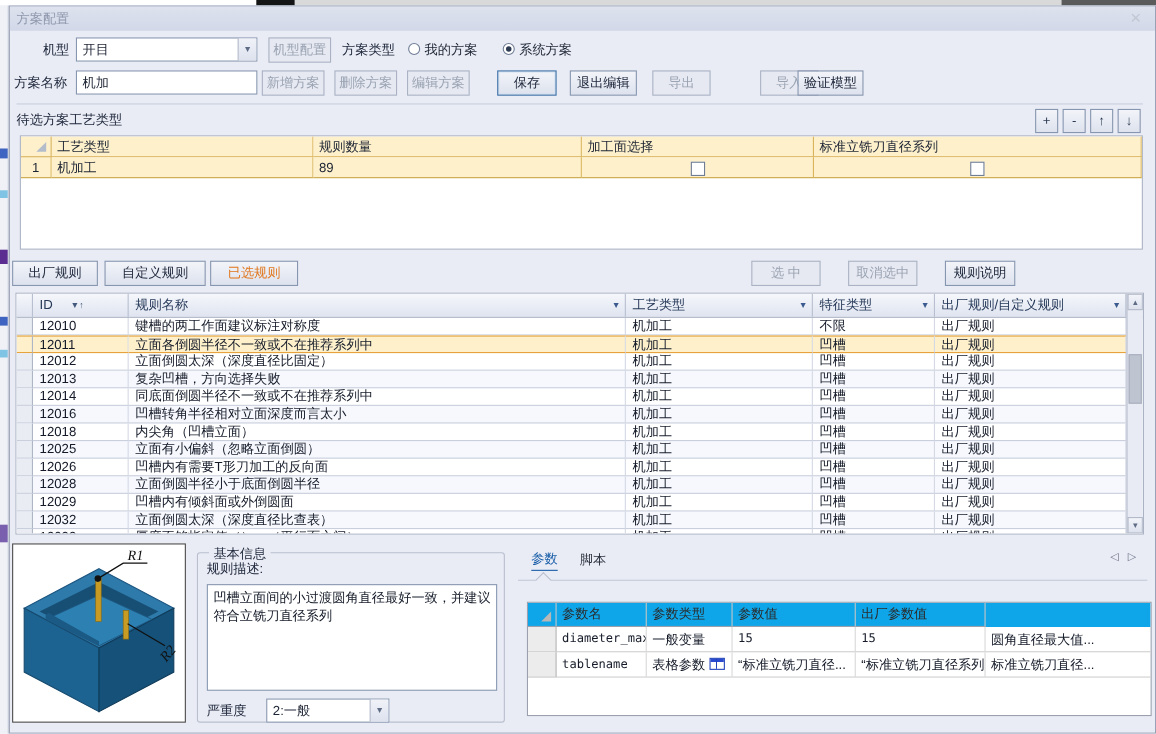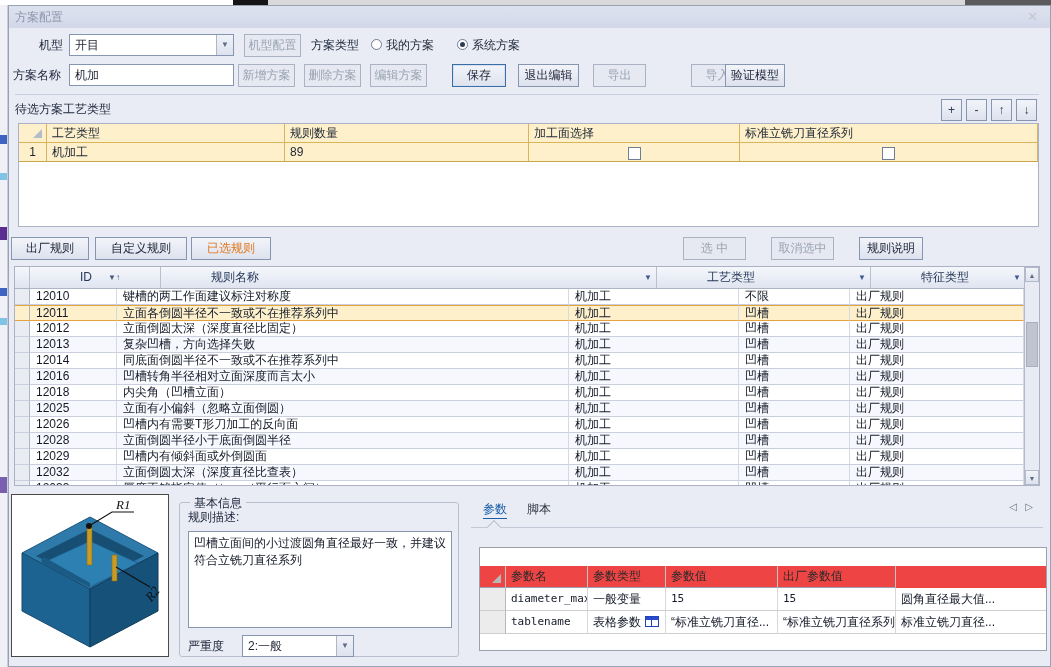--- a/index.html
+++ b/index.html
@@ -49,21 +49,21 @@
   .pt-row > div { border-right:1px solid #d9b45c; border-bottom:1px solid #c9a84c; background:#fdf0cb; padding:0 5px; line-height:18px; height:19px; overflow:hidden; white-space:nowrap; }
   .pt-head > div { border-bottom:1px solid #d9b45c; color:#1d2433; }
   .pt-corner { position:relative; }
   .pt-corner::after { content:""; position:absolute; right:4px; bottom:4px; border-left:9px solid transparent; border-bottom:9px solid #b3bcca; }
   .pt-idx { text-align:center; }
   .ckcell { text-align:center; }
   .checkbox { display:inline-block; width:13px; height:13px; background:#fff; border:1px solid #6f7d95; vertical-align:middle; margin-top:2px; }
 
   
   .rtable { position:absolute; left:5px; top:260px; width:1026px; height:220px; background:#fff; border:1px solid #aab2c4; overflow:hidden; }
-  .rt-head { display:grid; grid-template-columns:15px 87px 452px 170px 111px 174px; height:22px; background:linear-gradient(#f5f7fb,#dfe4f0); border-bottom:1px solid #aeb6c6;gap:44px; }
+  .rt-head { display:grid; grid-template-columns:15px 87px 452px 170px 111px 174px; height:22px; background:linear-gradient(#f5f7fb,#dfe4f0); border-bottom:1px solid #aeb6c6; }
   .rt-head > div { position:relative; line-height:21px; padding:0 6px; color:#253858; border-right:1px solid #b7bfd0; overflow:hidden; white-space:nowrap; }
   .rt-head .filt { position:absolute; right:4px; top:0; font-size:8px; color:#3b5a8f; line-height:21px; }
   .rt-head .sortg { position:absolute; right:40px; top:0; font-size:8px; color:#44597e; line-height:21px; }
   .rt-body { position:absolute; left:0; top:22px; right:15px; bottom:0; overflow:hidden; }
   .rt-row { display:grid; grid-template-columns:15px 87px 452px 170px 111px 174px; height:16px; background:#fff; }
   .rt-row.alt { background:#f6f8fd; }
   .rt-row > div { border-right:1px solid #d4d9e4; border-bottom:1px solid #c9cfdc; padding:0 6px; line-height:15px; font-size:12px; overflow:hidden; white-space:nowrap; color:#141a28; }
   .rt-row > div:first-child { background:#e9ecf3; border-right:1px solid #aeb6c6; }
   .rt-row.sel > div { background:#fdf0cb; border-top:1px solid #e6a23c; border-bottom:1px solid #e6a23c; }
   .rt-row.sel > div:first-child { background:#fdf0cb; }
@@ -88,21 +88,21 @@
   
   .rpanel { position:absolute; left:462px; top:485px; width:580px; height:170px; }
   .tab { position:absolute; top:8px; height:20px; line-height:20px; color:#2b313d; }
   .tab.active { color:#1a5ea8; border-bottom:1px solid #1a5ea8; }
   .tabnav { position:absolute; top:10px; font-size:10px; color:#6b7385; letter-spacing:6px; }
   .tabline { position:absolute; left:0; right:8px; top:36px; height:1px; background:#c3c9d6; }
   .caret { position:absolute; left:18px; top:31px; width:10px; height:10px; background:#e9ecf5; border-left:1px solid #b9c0cf; border-top:1px solid #b9c0cf; transform:rotate(45deg); }
 
   .qtable { position:absolute; left:8px; top:56px; width:568px; height:104px; background:#fff; border:1px solid #9aa0ad; overflow:hidden; }
   .qt-row { display:grid; grid-template-columns:26px 82px 78px 112px 118px 152px; }
-  .qt-head { height:22px; background:#ef4444;margin-top:18px; }
+  .qt-head { height:22px; background:#0ea5e9; }
   .qt-head > div { border-right:1px solid #c6c6c6; border-bottom:1px solid #9aa0ad; line-height:21px; padding:0 5px; color:#2b2b2b; overflow:hidden; white-space:nowrap; position:relative; }
   .qt-corner::after { content:""; position:absolute; right:4px; bottom:4px; border-left:9px solid transparent; border-bottom:9px solid #b8b8b8; }
   .qt-row.data { height:23px; }
   .qt-row.data > div { border-right:1px solid #d8d8d8; border-bottom:1px solid #cfcfcf; line-height:22px; padding:0 5px; overflow:hidden; white-space:nowrap; color:#141a28; }
   .qt-row.data > div:first-child { background:#ececec; border-right:1px solid #b8b8b8; }
   .mono { font-family:"DejaVu Sans Mono","Liberation Mono",monospace; font-size:11px; }
   .gridicon { display:inline-block; width:14px; height:11px; margin-left:4px; vertical-align:-1px; border:1px solid #2244bb;
     background-image:linear-gradient(90deg, transparent 5px, #2244bb 5px, #2244bb 6px, transparent 6px), linear-gradient(#2a4bd0 0, #2a4bd0 3px, #fff 3px); }
 </style>
 </head>
@@ -333,21 +333,21 @@
       <div class="desc-label">规则描述:</div>
       <div class="desc-box">凹槽立面间的小过渡圆角直径最好一致，并建议符合立铣刀直径系列</div>
       <div class="sev-label">严重度</div>
       <div class="combo sev-combo">
         <span class="val">2:一般</span>
         <span class="dd">▼</span>
       </div>
     </div>
 
     <div class="rpanel">
-      <span class="tab active" style="left:12px;">参数</span>
+      <span class="tab active" style="left:12px;font-family:Liberation Mono, monospace;">参数</span>
       <span class="tab" style="left:56px;">脚本</span>
       <span class="tabnav" style="right:28px;">◁</span>
       <span class="tabnav" style="right:12px;">▷</span>
       <div class="tabline"></div>
       <div class="caret"></div>
 
       <div class="qtable">
         <div class="qt-row qt-head">
           <div class="qt-corner"></div>
           <div>参数名</div>

